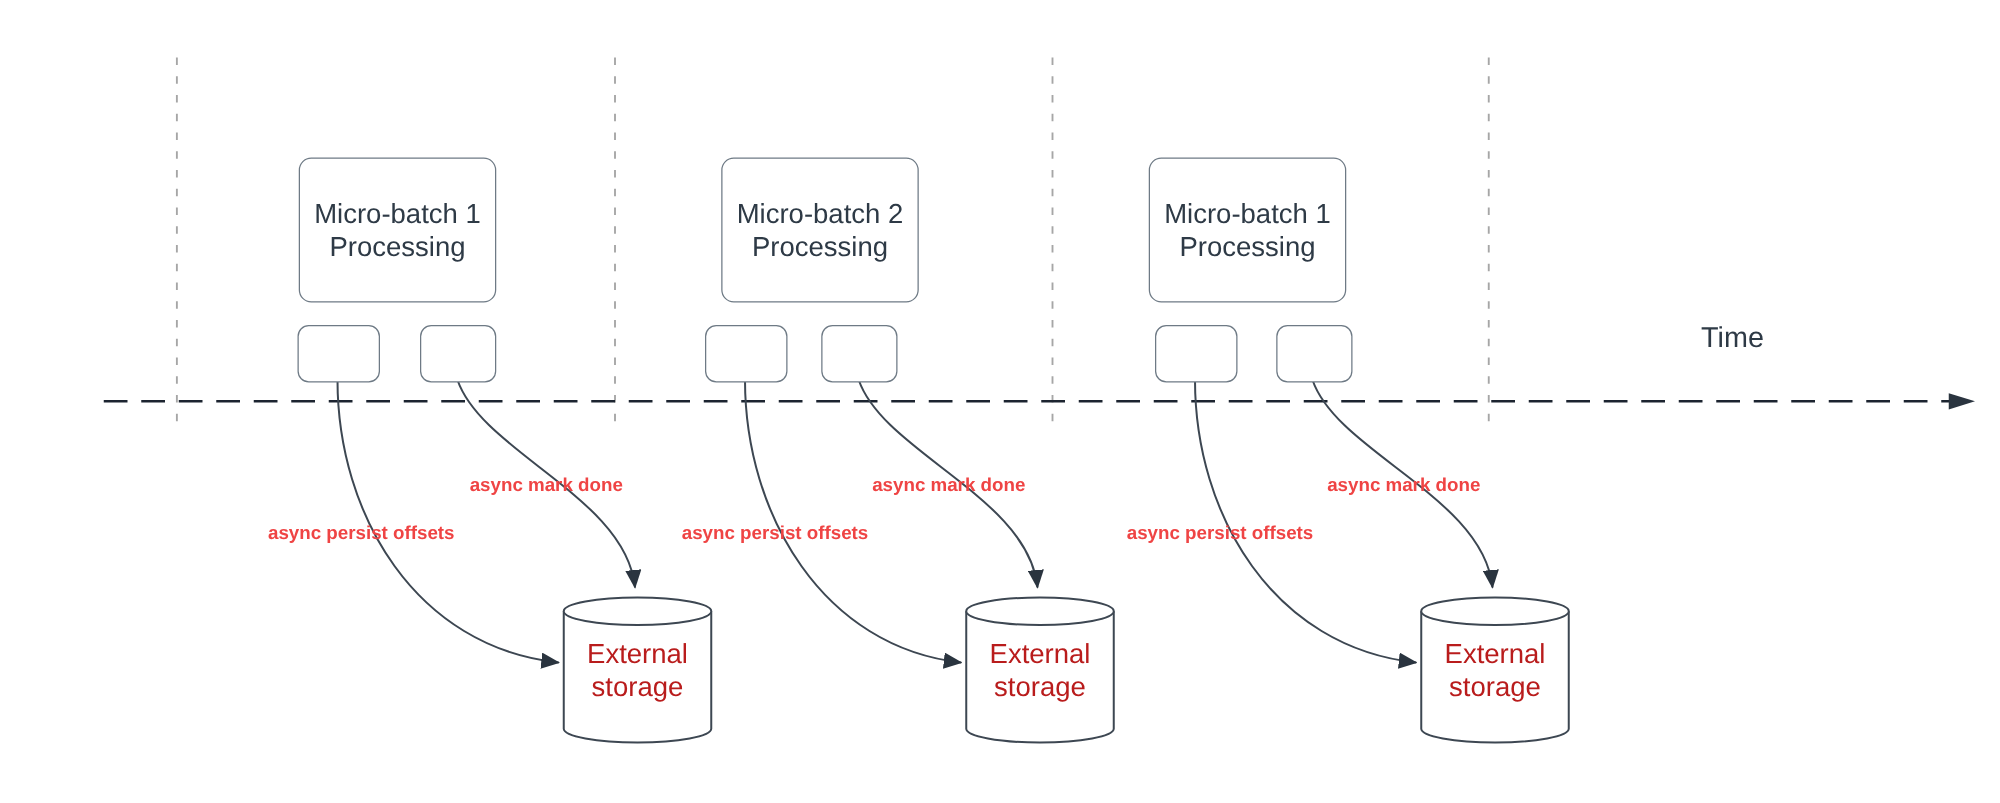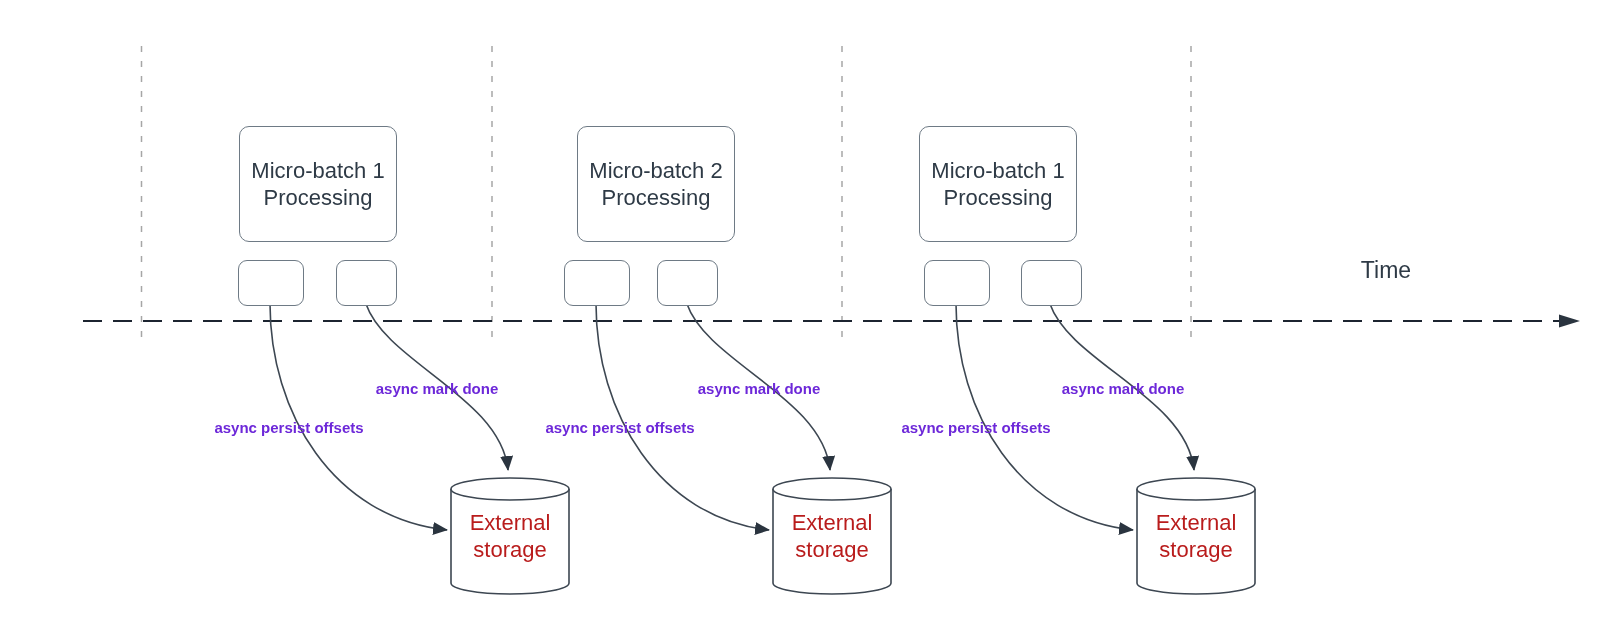--- a/index.html
+++ b/index.html
@@ -40,21 +40,21 @@
     background: #ffffff;
   }
   .smallbox.a { width: 64px; }
   .smallbox.b { width: 59px; }
 
   .arrow-label {
     position: absolute;
     transform: translate(-50%, -50%);
     font-size: 15px;
     font-weight: bold;
-    color: #6d28d9;
+    color: #ef4444;
     white-space: nowrap;
   }
   .storage-label {
     position: absolute;
     top: 509px;
     width: 140px;
     transform: translateX(-50%);
     text-align: center;
     font-size: 22px;
     line-height: 27px;

